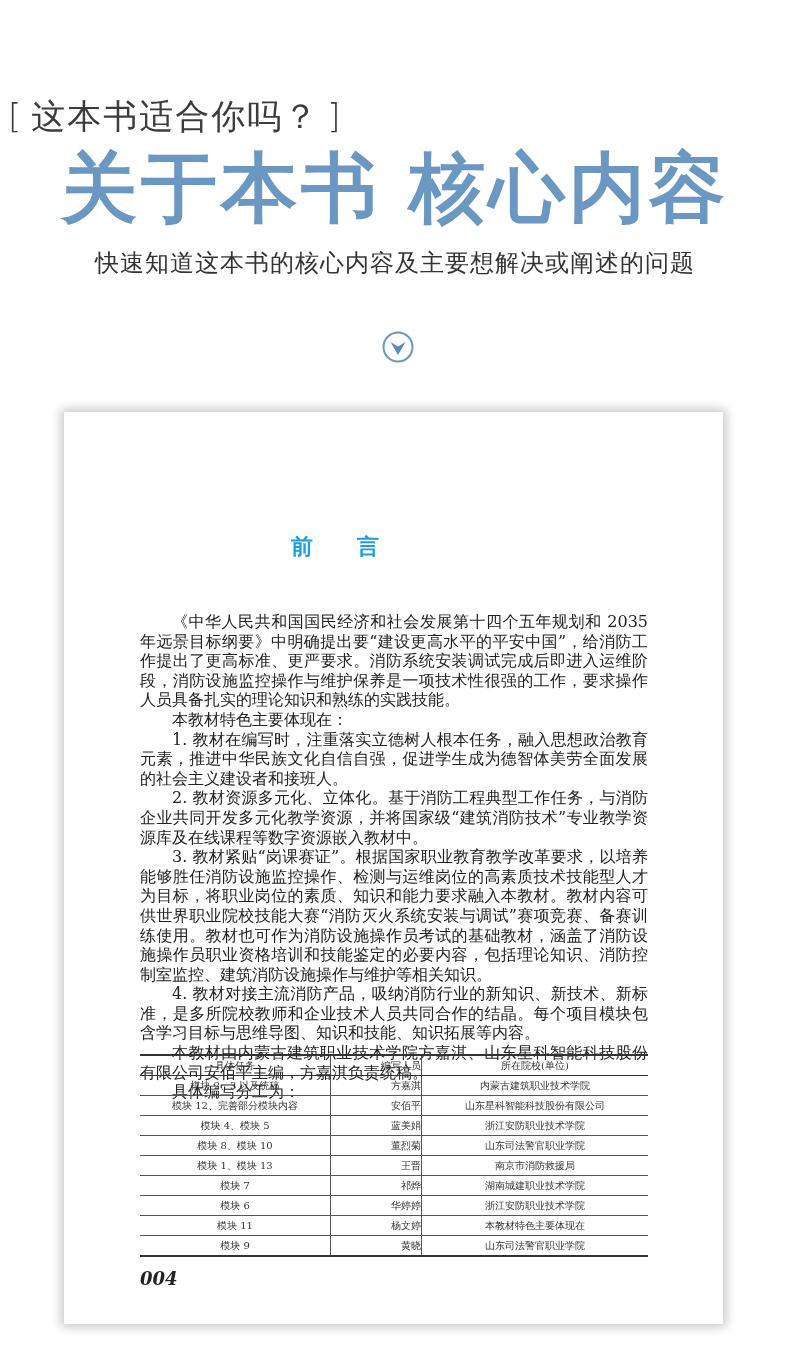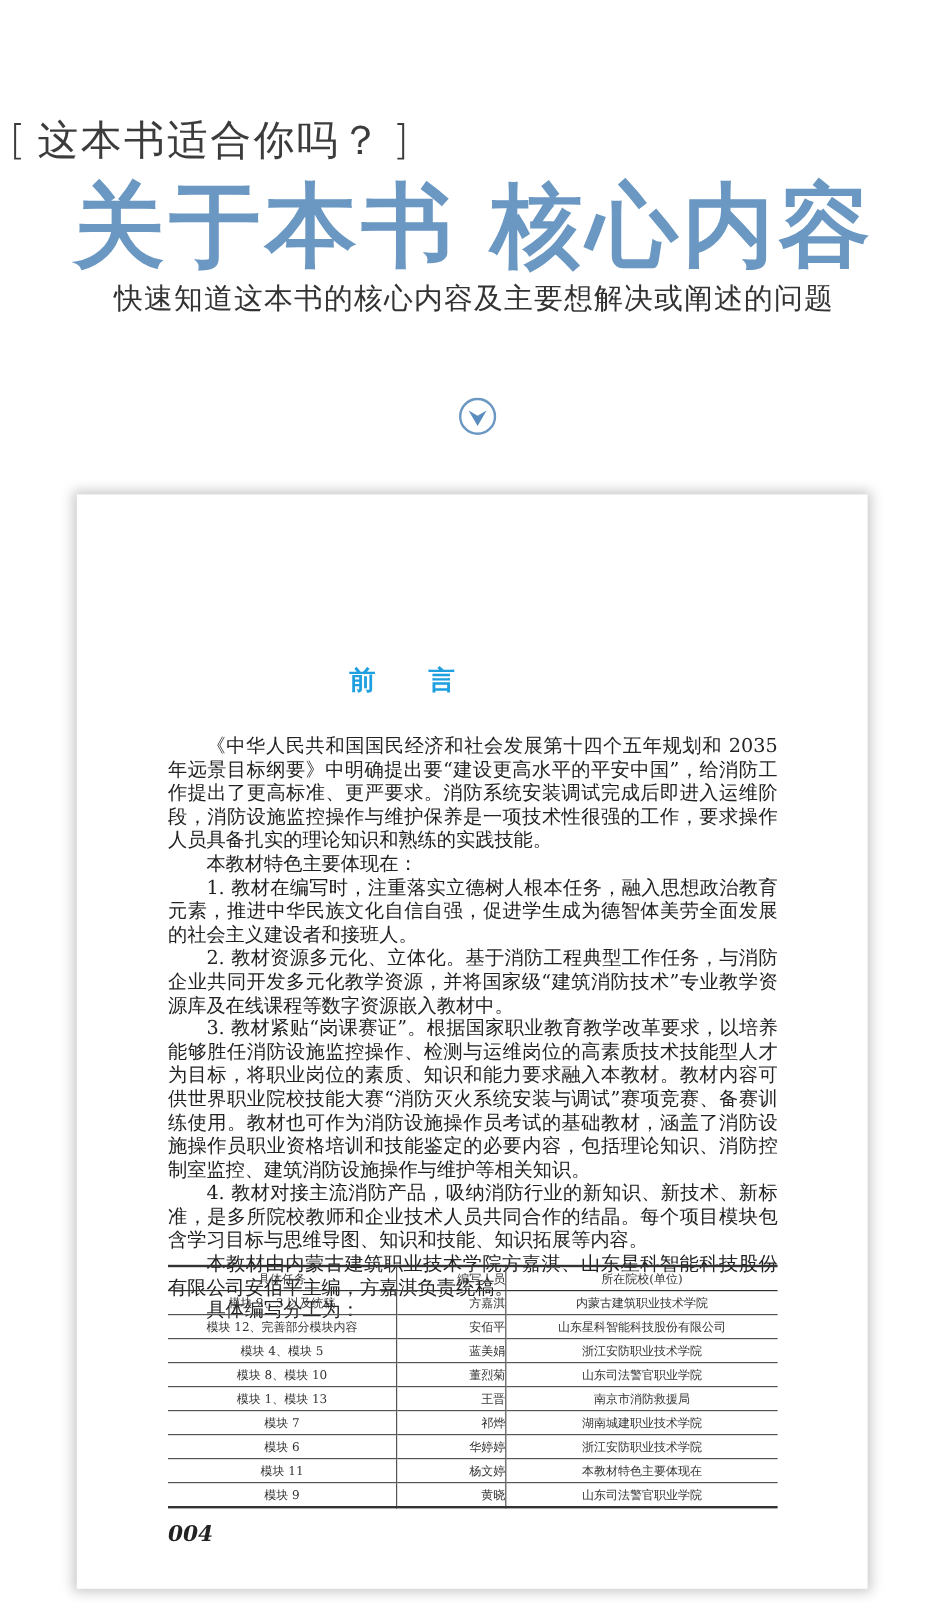--- a/index.html
+++ b/index.html
@@ -12,33 +12,33 @@
     font-family: "DejaVu Sans", sans-serif; font-size: 34px; color: #3c3c3c; letter-spacing: 2px;
   }
   .kicker .br { font-weight: 300; color: #3c3c3c; margin: 0 8px; }
   .headline {
     position: absolute; top: 140px; left: 0; width: 790px; text-align: center;
     font-family: "DejaVu Serif", serif; font-size: 76px; font-weight: bold; color: #6a98c2;
     letter-spacing: 4px; line-height: 96px;
   }
   .headline .gap { display: inline-block; width: 28px; }
   .subtitle {
-    position: absolute; top: 233px; left: 0; width: 790px; text-align: center;
+    position: absolute; top: 247px; left: 0; width: 790px; text-align: center;
     font-family: "DejaVu Sans", sans-serif; font-size: 24px; color: #333333; letter-spacing: 1px;
   }
   .chevron {
     position: absolute; left: 382px; top: 331px; width: 32px; height: 32px;
   }
   .page {
     position: absolute; left: 64px; top: 412px; width: 659px; height: 912px;
     background: #ffffff;
     box-shadow: 0 0 10px 3px rgba(0,0,0,0.22);
   }
   .preface-title {
-    position: absolute; top: 552px; left: 0; width: 670px; text-align: center;
+    position: absolute; top: 532px; left: 0; width: 670px; text-align: center;
     font-family: "DejaVu Serif", serif; font-weight: bold; font-size: 22px; color: #1e9fe0;
   }
   .preface-title span { margin: 0 22px; }
   .body-text {
     position: absolute; left: 140px; top: 612px; width: 508px;
     font-family: "DejaVu Serif", serif; font-size: 16px; line-height: 19.6px; color: #222;
     text-align: justify;
   }
   .body-text p { margin: 0; text-indent: 2em; }
   table.credits {

